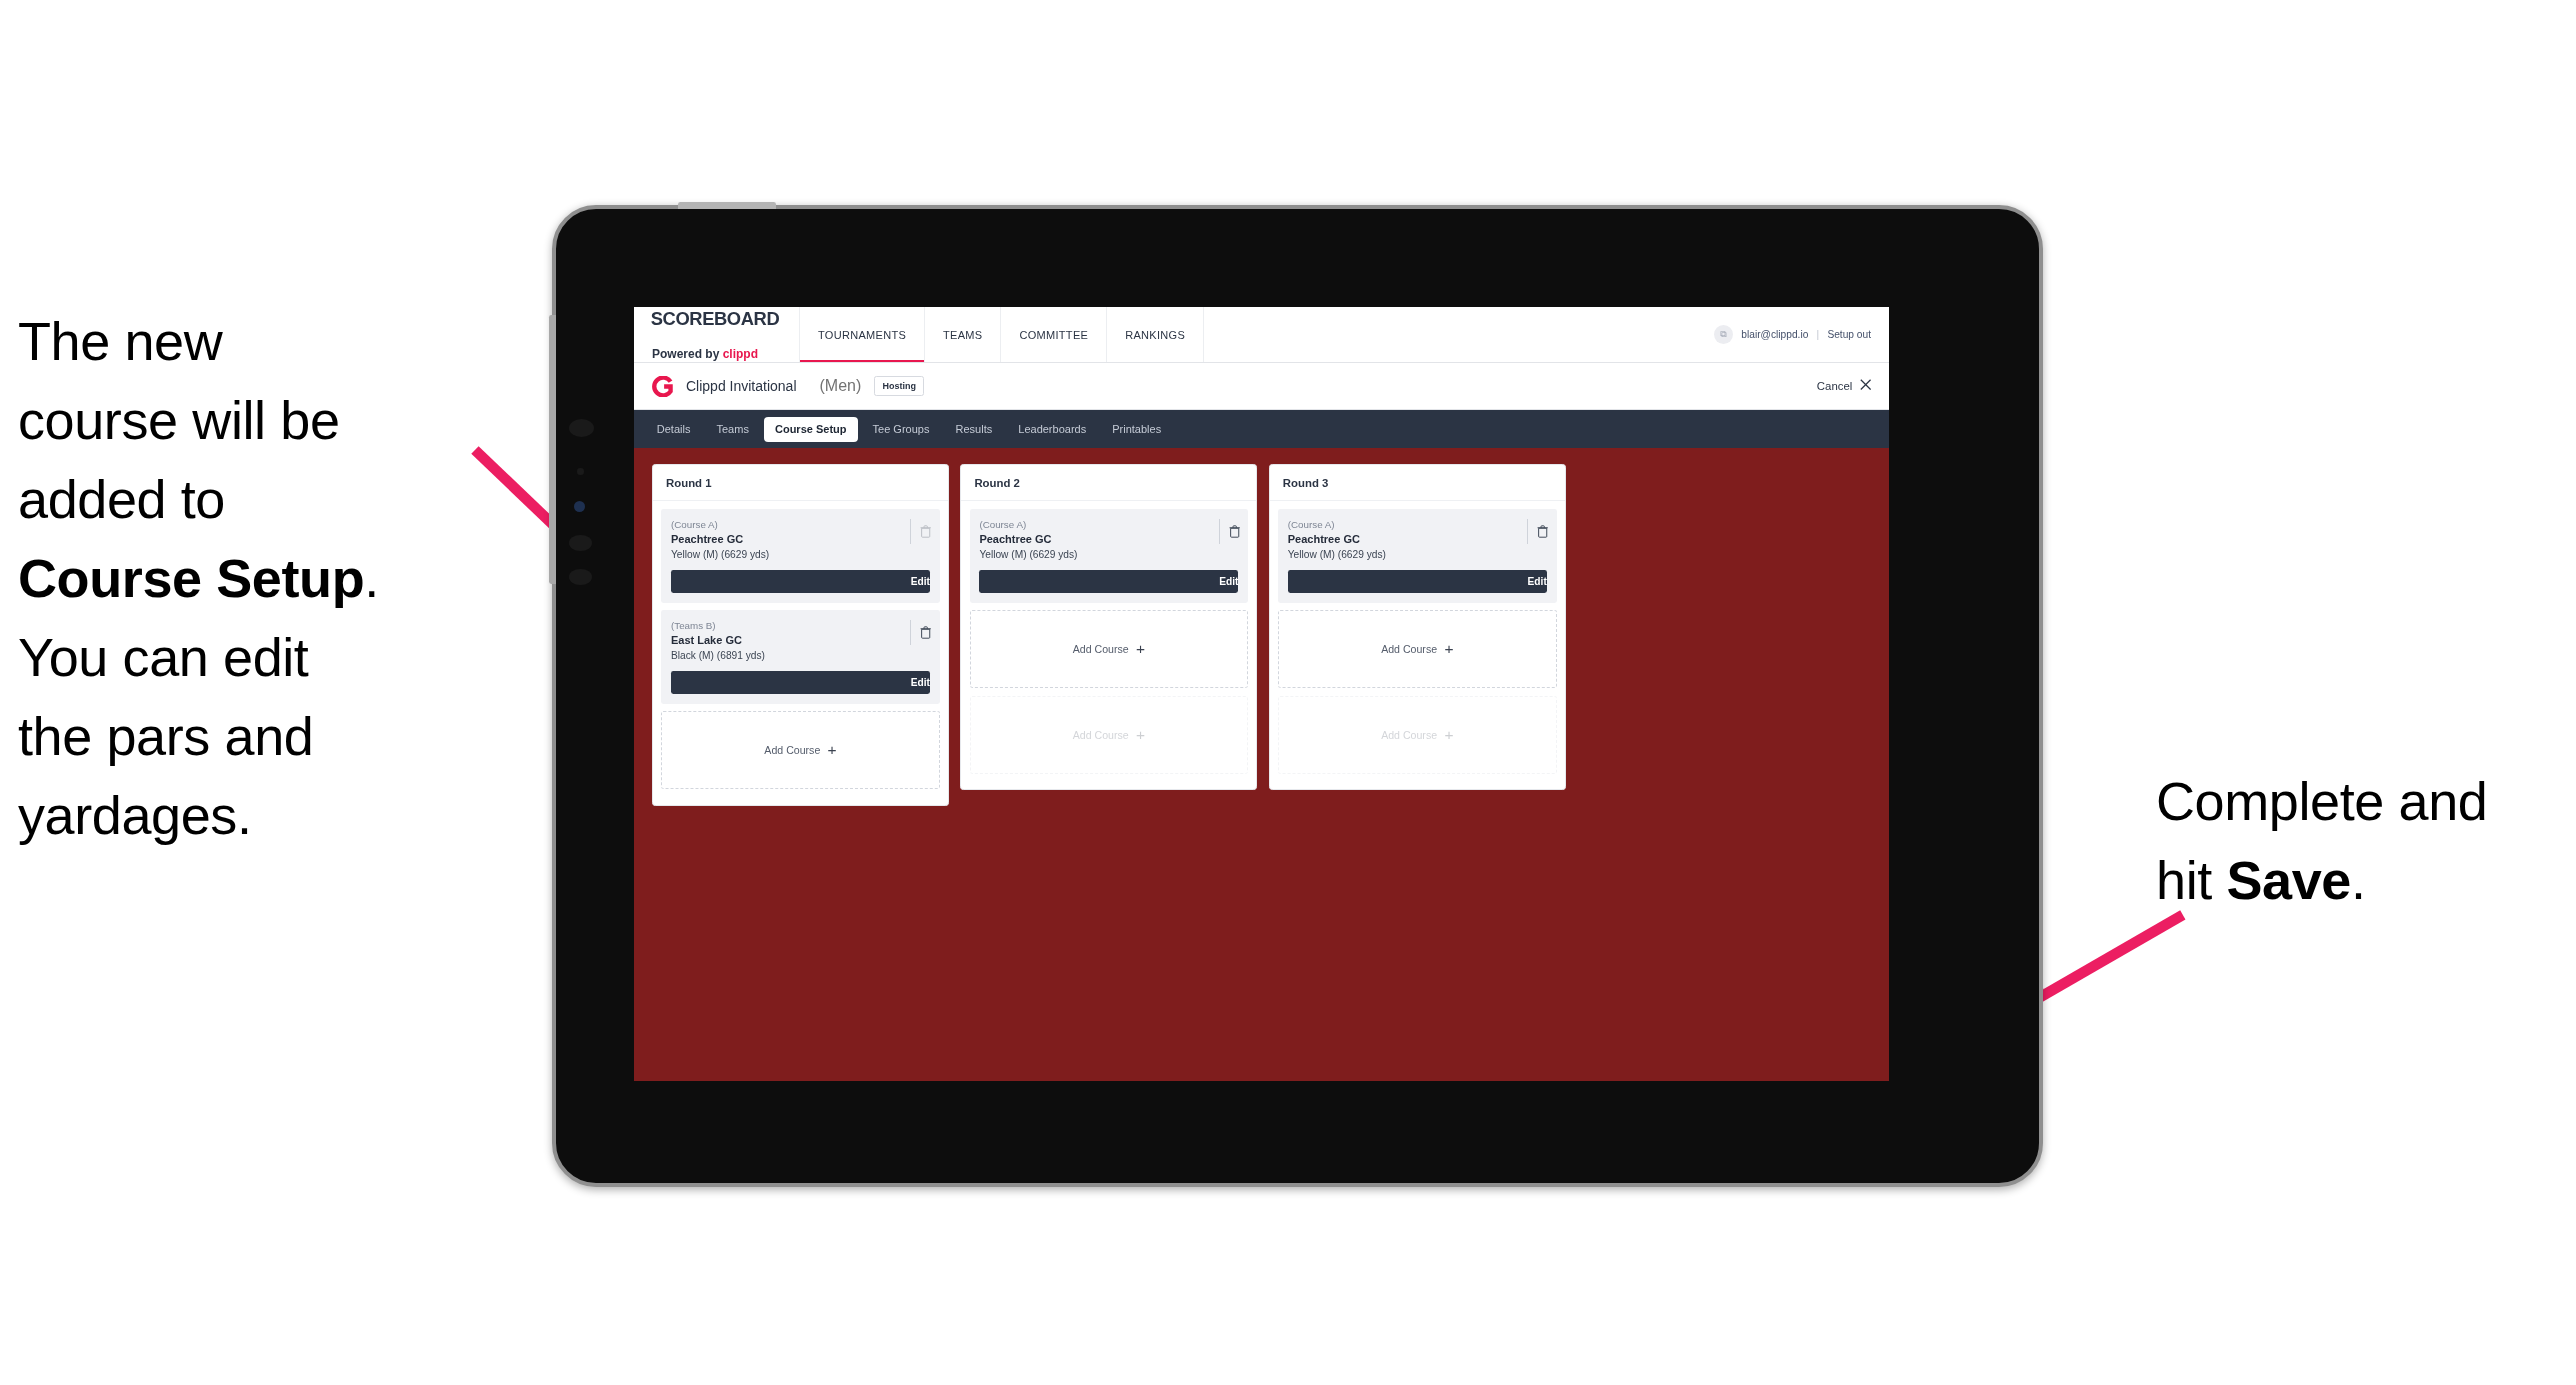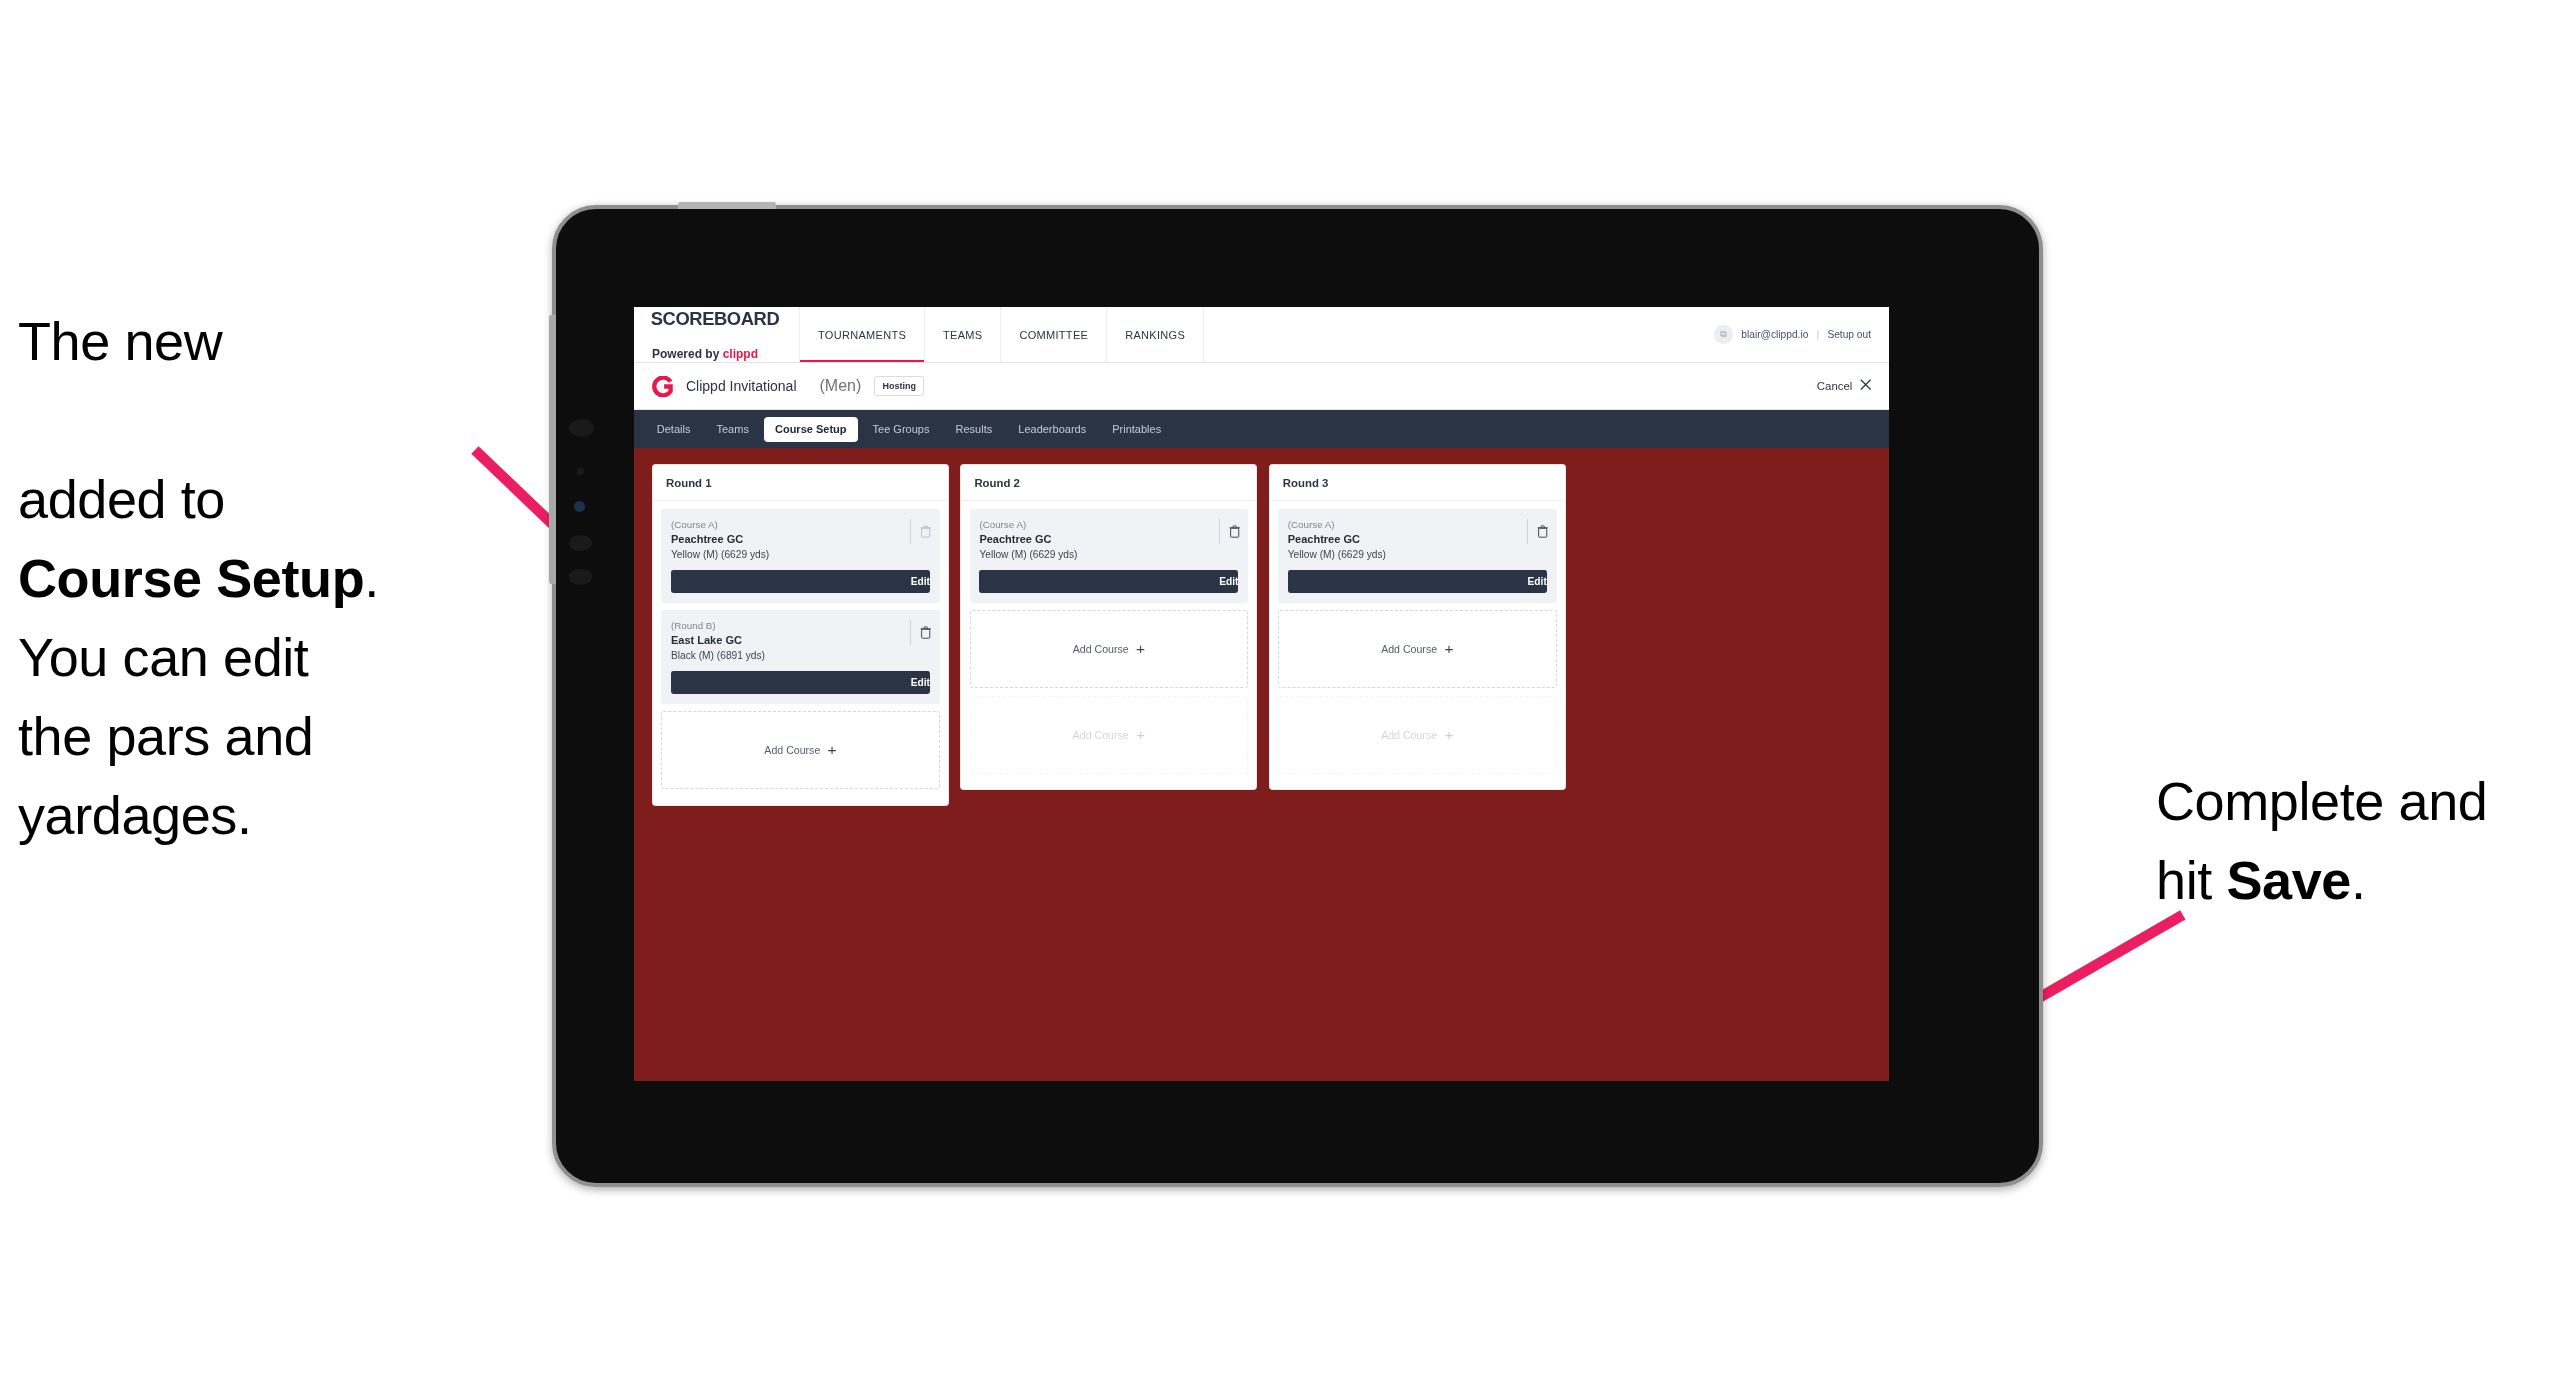--- a/index.html
+++ b/index.html
@@ -220,21 +220,21 @@
   .add-card .plus { font-size: 15.5px; font-weight: 300; line-height: 0; color: #3b4250; }
   .add-card.ghost { opacity: 0.25; }
 </style>
 </head>
 <body>
 
 <div id="root">
 
   <div class="annot" id="annot-left">
     <span>The new</span><br>
-    <br>
+    <span>course will be</span><br>
     <span>added to </span><br>
     <b>Course Setup</b><span>.</span><br>
     <span>You can edit</span><br>
     <span>the pars and</span><br>
     <span>yardages.</span>
   </div>
 
   <div class="annot" id="annot-right">
     <span>Complete and</span><br>
     <span>hit </span><b>Save</b><span>.</span>
@@ -351,21 +351,21 @@
               <div class="card-actions">
                 <div class="card-divider"></div>
                 <div class="trash-btn">
                   <svg width="11.4" height="13" viewBox="0 0 14 16">
                     <path d="M2 4 h10 v10 a1 1 0 0 1 -1 1 h-8 a1 1 0 0 1 -1 -1 z" fill="none" stroke="#3c4553" stroke-width="1.2"></path>
                     <line x1="0.7" y1="3.4" x2="13.3" y2="3.4" stroke="#3c4553" stroke-width="1.2"></line>
                     <path d="M5 3.4 v-1.6 a0.8 0.8 0 0 1 0.8 -0.8 h2.4 a0.8 0.8 0 0 1 0.8 0.8 v1.6" fill="none" stroke="#3c4553" stroke-width="1.2"></path>
                   </svg>
                 </div>
               </div>
-              <div class="course-label">(Round B)</div>
+              <div class="course-label">(Teams B)</div>
               <div class="course-name">East Lake GC</div>
               <div class="course-tee">Black (M) (6891 yds)</div>
               <div class="edit-btn">
                   <span>Edit</span>
                 </div>
             </div>
 
             <div class="add-card">
               <span>Add Course</span>
               <span class="plus">+</span>

